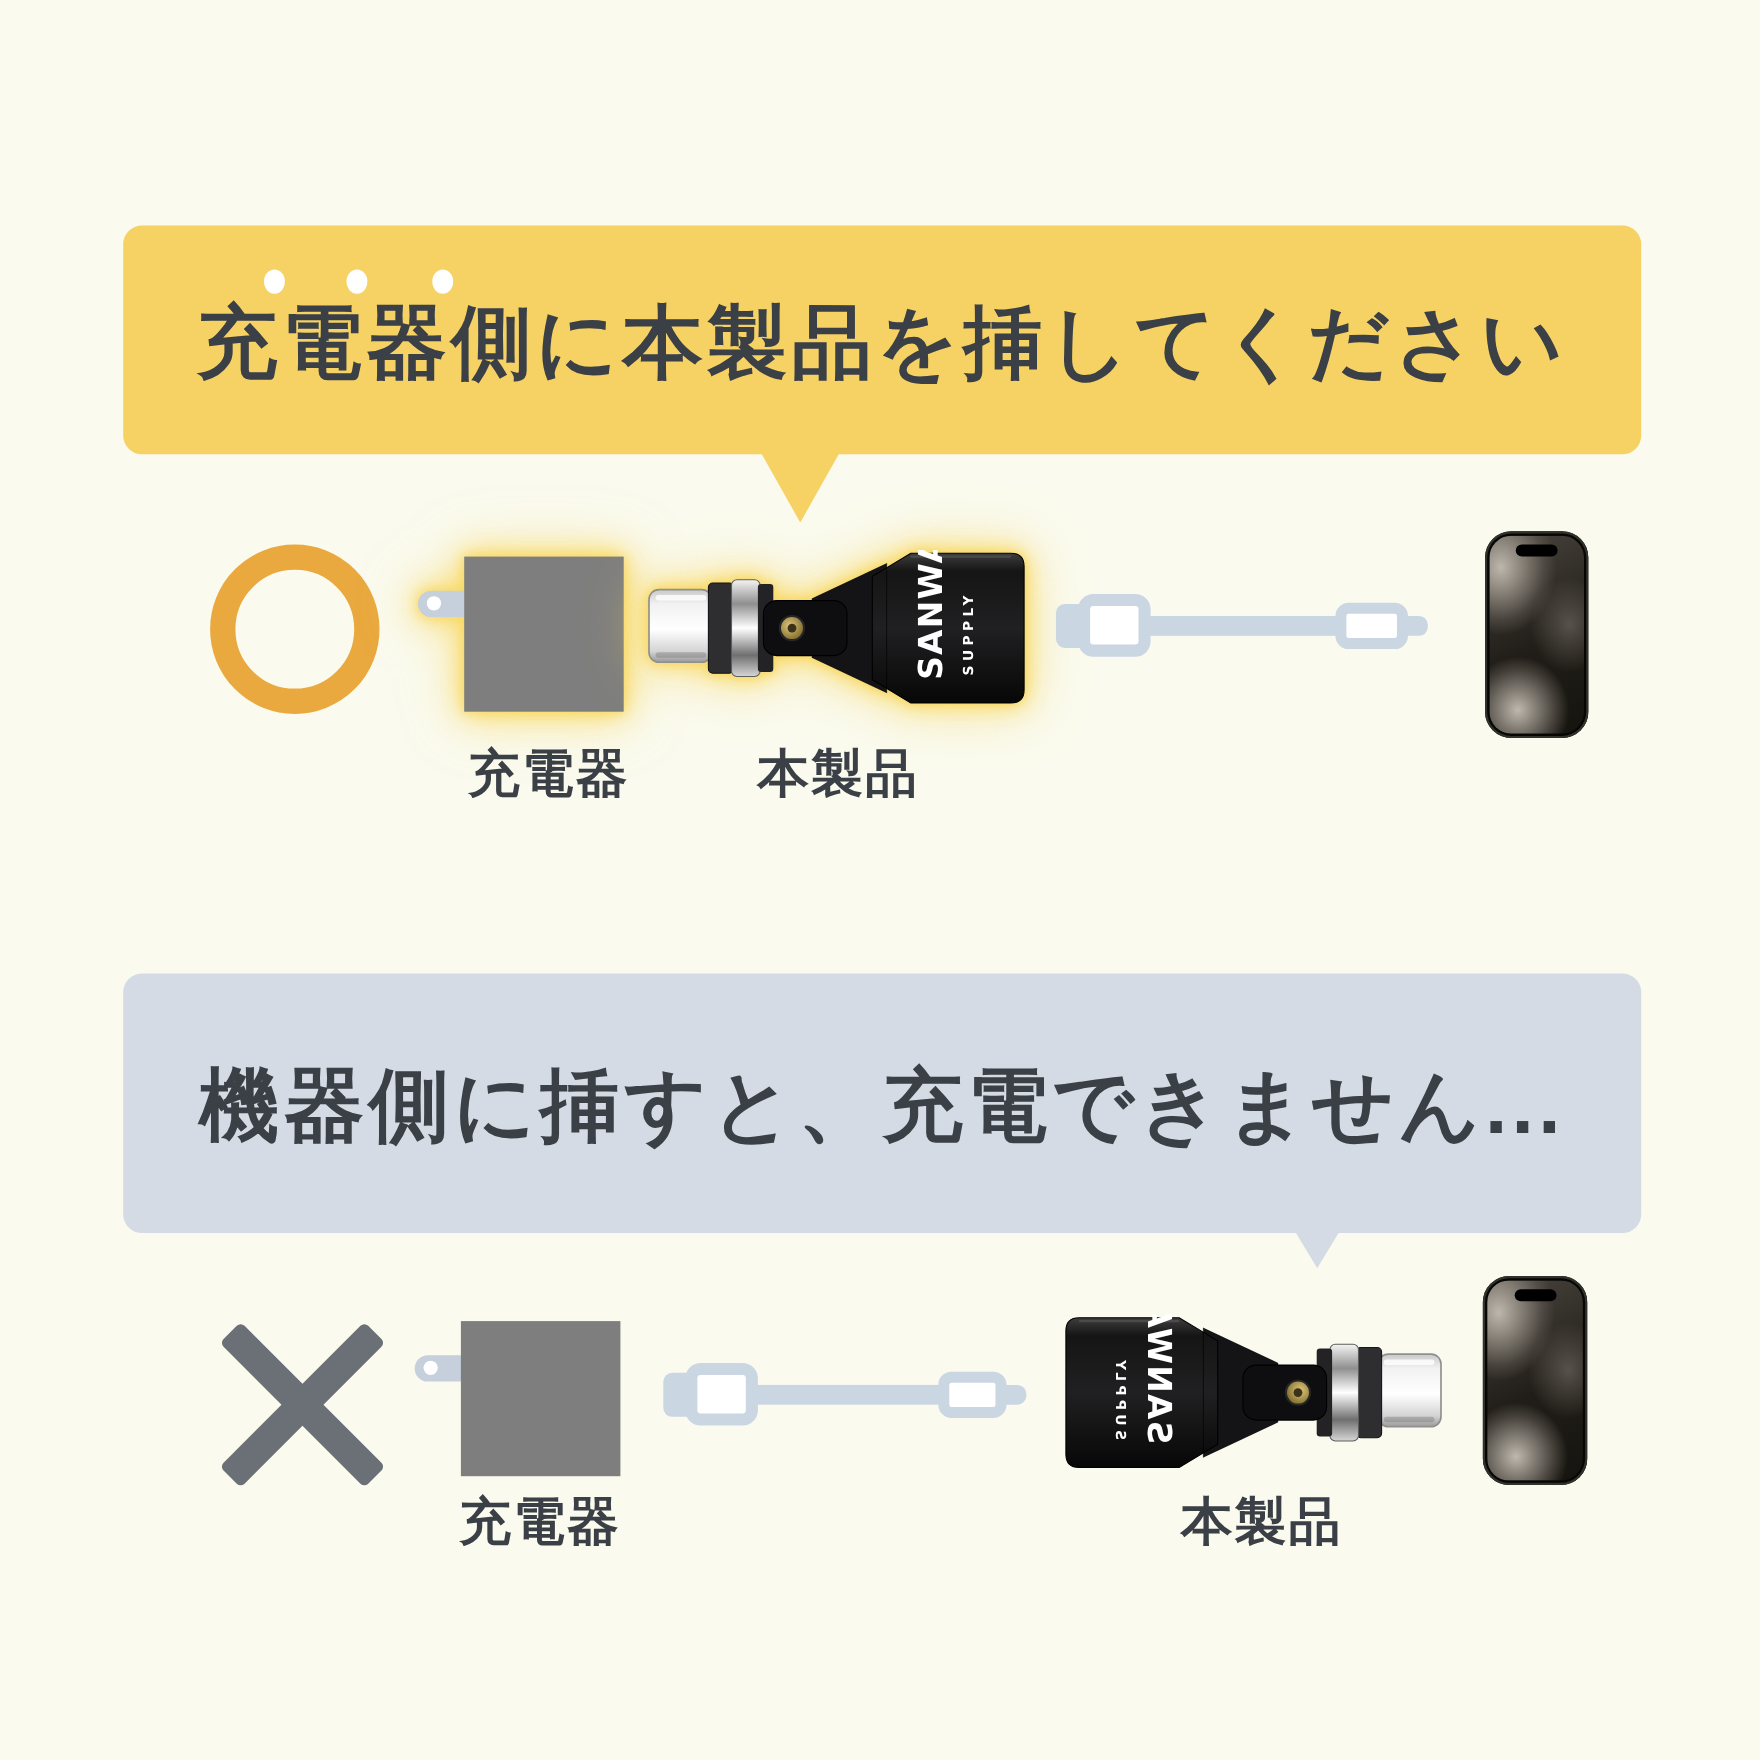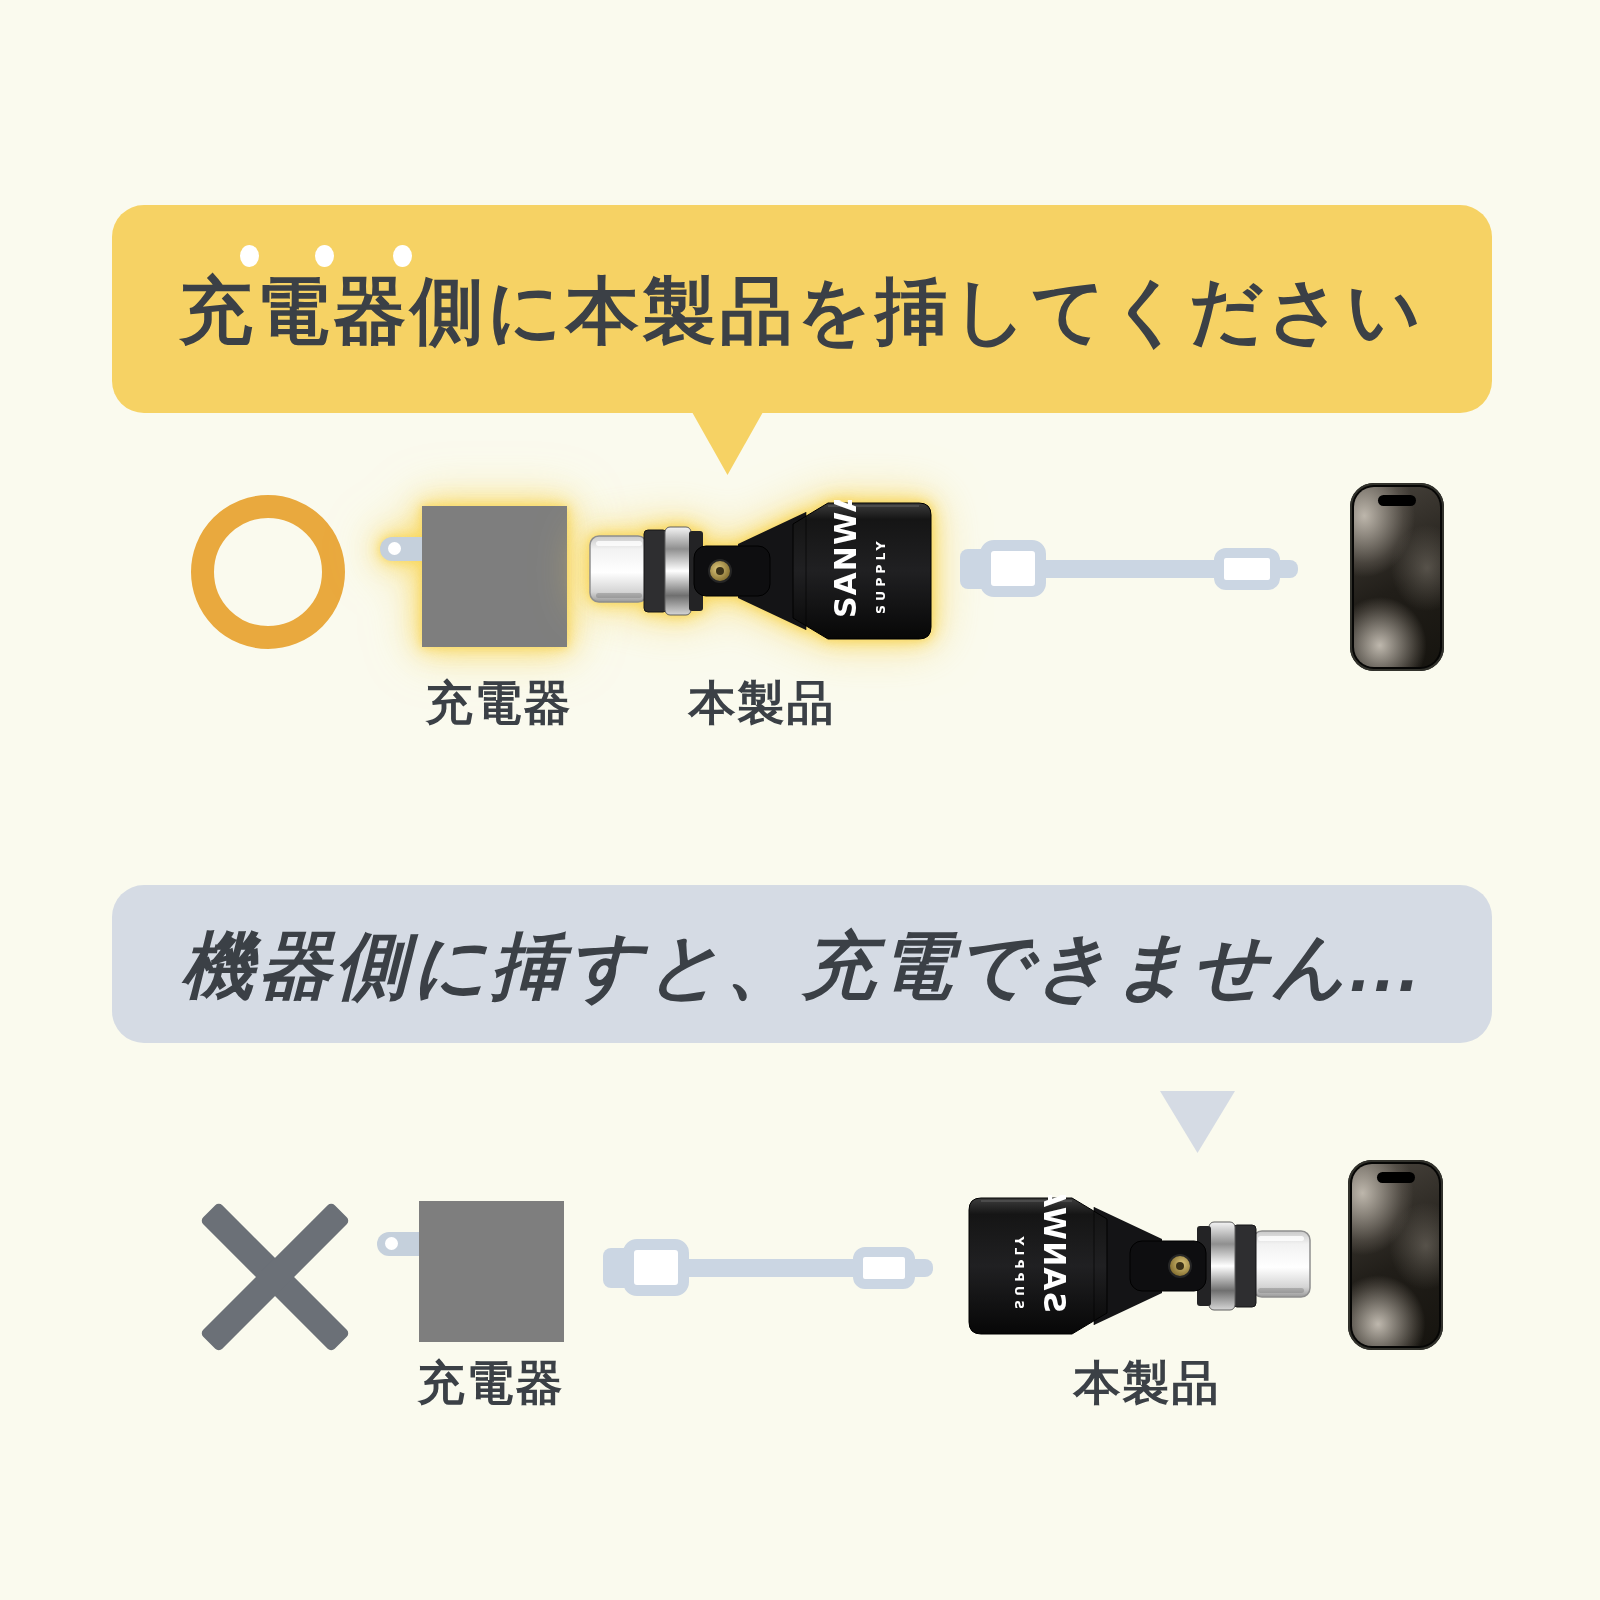--- a/index.html
+++ b/index.html
@@ -1,23 +1,23 @@
 <!DOCTYPE html>
 <html><head>
 <meta charset="utf-8">
 <style>
   html,body{margin:0;padding:0;}
   body{font-family:"Liberation Sans", sans-serif;}
   #canvas{position:relative;width:1600px;height:1600px;background:#FAFAEE;overflow:hidden;}
 
   
-  .bubble{position:absolute;left:112px;width:1380px;border-radius:32px;
+  .bubble{position:absolute;left:112px;width:1380px;border-radius:17px;
           display:flex;align-items:center;justify-content:center;}
   .bubble-top{top:205px;height:208px;background:#F6D264;}
-  .bubble-bottom{top:885px;height:158px;background:#D5DBE4;font-style:italic;}
+  .bubble-bottom{top:885px;height:236px;background:#D5DBE4;}
   .heading{font-size:73px;letter-spacing:4px;color:#3B4046;white-space:nowrap;padding-top:6px;}
   .heading .lead{font-weight:900;}
   .heading .rest{font-weight:700;}
   .tail{position:absolute;clip-path:polygon(0 0,100% 0,50% 100%);}
   .tail-top{left:692px;top:412px;width:71px;height:63px;background:#F6D264;}
   .tail-bottom{left:1160px;top:1091px;width:75px;height:62px;background:#D5DBE4;}
   .dot{position:absolute;width:19px;height:22px;border-radius:50%;background:#ffffff;}
 
   
   .ring{position:absolute;left:191px;top:495px;width:154px;height:154px;

